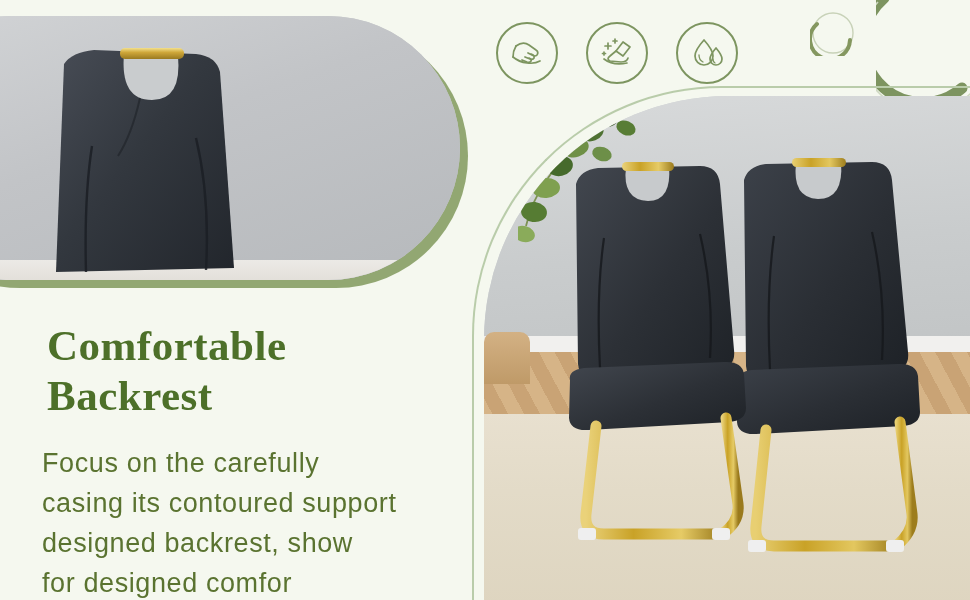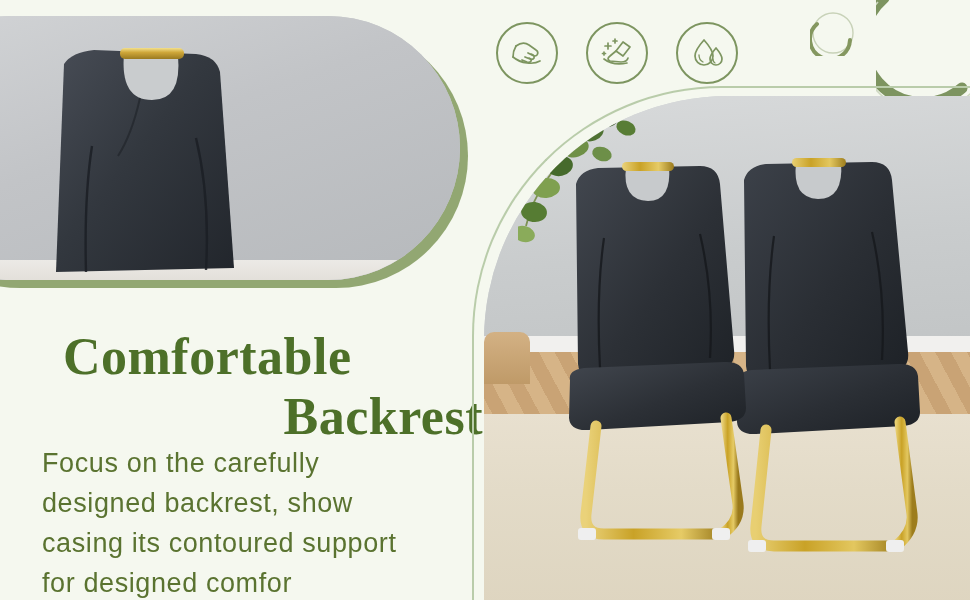--- a/index.html
+++ b/index.html
@@ -185,27 +185,26 @@
     height: 440px;
   }
 
   
   .headline {
     position: absolute;
     left: 47px;
     top: 292px;
     width: 420px;
     font-family: "Liberation Serif", serif;
-    font-size: 52px;
+    font-size: 43px;
     line-height: 1.16;
     color: #4d7029;
     letter-spacing: 0.5px;
-    margin-left: 16px;
-  }
-  .headline .l2 { display: block; text-align: right; }
+  }
+  .headline .l2 { display: block; }
   .body-copy {
     position: absolute;
     left: 42px;
     top: 417px;
     width: 425px;
     font-family: "Liberation Sans", sans-serif;
     font-size: 27px;
     line-height: 1.48;
     color: #5a7330;
     letter-spacing: 0.6px;
@@ -305,22 +304,22 @@
     </div>
   </div>
 
   <h1 class="headline">
     <span>Comfortable</span>
     <span class="l2">Backrest</span>
   </h1>
 
   <p class="body-copy">
     <span>Focus on the carefully</span>
+    <span>casing its contoured support</span>
     <span>designed backrest, show</span>
-    <span>casing its contoured support</span>
     <span>for designed comfor</span>
   </p>
 
   <div class="arch-outline"></div>
 
   <div class="arch-wrap">
     <div class="scene-wall"></div>
     <div class="scene-baseboard"></div>
     <div class="scene-wood"></div>
     <div class="scene-carpet"></div>

